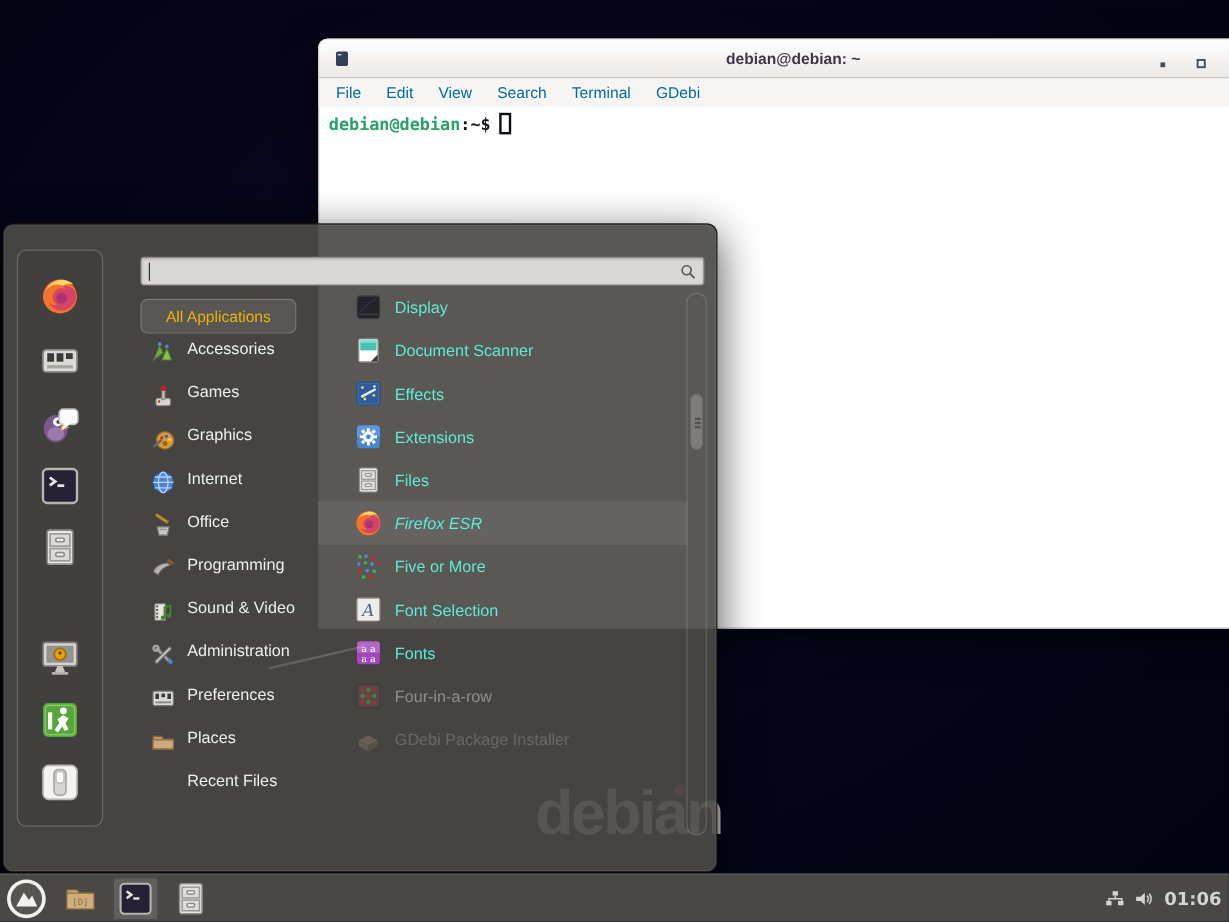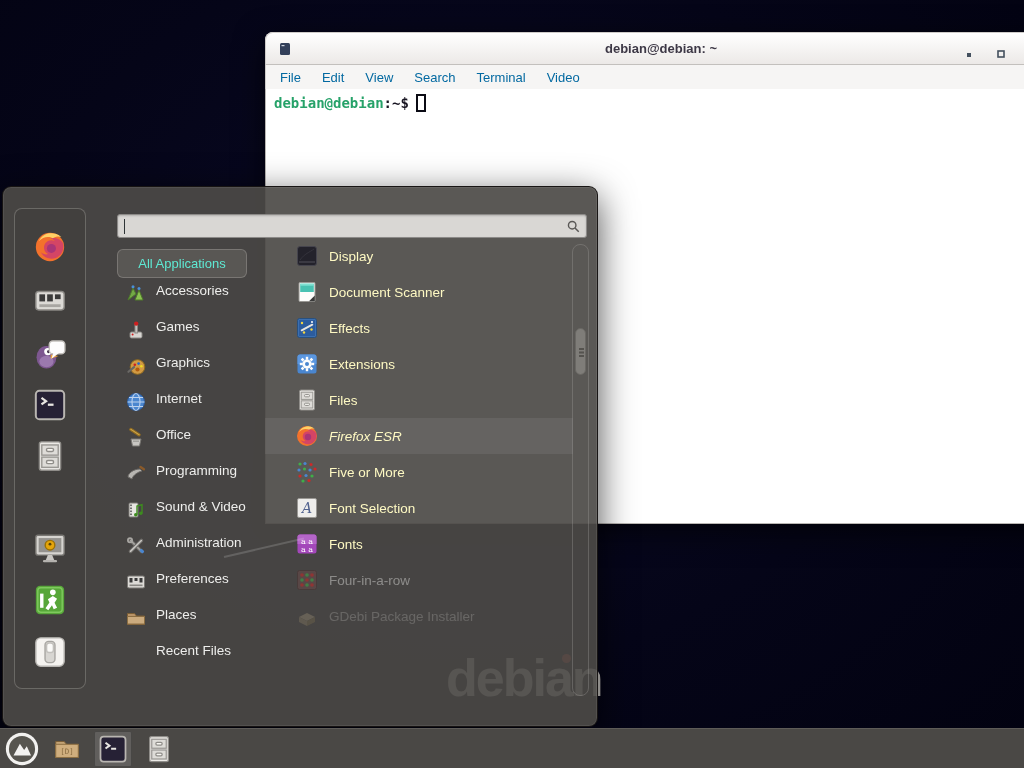--- a/index.html
+++ b/index.html
@@ -53,34 +53,34 @@
 
   .search-field { position:absolute; left:114px; top:27px; width:470px; height:24px;
                   background:#d9d7d4; border:1px solid #8c8a88; border-radius:3px;
                   box-shadow:inset 0 1px 2px rgba(0,0,0,.18); }
   .search-caret { position:absolute; left:6px; top:4px; width:1px; height:15px; background:#2e3436; }
   .search-glyph { position:absolute; right:5px; top:4px; width:15px; height:15px; }
 
   .all-apps-btn { position:absolute; left:114px; top:62px; width:130px; height:29px;
                   background:rgba(120,118,114,0.38); border:1px solid rgba(160,158,154,0.45);
                   border-radius:6px; display:flex; align-items:center; justify-content:center;
-                  font-size:13px; color:#5eead4; }
+                  font-size:13px; color:#eab308; }
 
   .categories { position:absolute; left:114px; top:96px; width:148px; }
   .cat-row { display:flex; align-items:flex-start; height:36px; gap:9px; padding-left:8px; }
   .cat-row .ico { width:22px; height:22px; flex:none; }
   .cat-row .ico svg { width:100%; height:100%; }
   .cat-label { font-size:13.5px; color:#eeeeec; white-space:nowrap; }
 
   .apps-list { position:absolute; left:262px; top:51px; width:308px; }
   .app-row { display:flex; align-items:center; height:36px; gap:10px; padding-left:30px; }
   .app-row.selected { background:rgba(255,255,255,0.07);font-style:italic; }
   .app-row .ico { width:24px; height:24px; flex:none; }
   .app-row .ico svg { width:100%; height:100%; }
-  .app-label { font-size:13.5px; color:#fef9c3; white-space:nowrap; }
+  .app-label { font-size:13.5px; color:#5eead4; white-space:nowrap; }
   .app-row.disabled .app-label { color:rgba(238,238,236,0.42); }
   .app-row.disabled .ico { opacity:.55; }
   .app-row.faded .app-label { color:rgba(238,238,236,0.20);text-align:center; }
   .app-row.faded .ico { opacity:.28; }
 
   .menu-scrollbar { position:absolute; left:569px; top:57px; width:17px; height:452px;
                     border:1px solid rgba(160,158,154,0.35); border-radius:8px; }
   .menu-scroll-thumb { position:absolute; left:2px; top:83px; width:11px; height:47px;
                        background:#7f7d79; border:1px solid #6a6864; border-radius:6px; }
   .thumb-grip { position:absolute; left:3px; top:19px; width:5px; height:1.5px; background:#55534f;
@@ -136,21 +136,21 @@
               </svg></span>
           </span>
         </div>
     </div>
     <div class="menubar" id="term-menubar">
         <span class="mitem">File</span>
         <span class="mitem">Edit</span>
         <span class="mitem">View</span>
         <span class="mitem">Search</span>
         <span class="mitem">Terminal</span>
-        <span class="mitem">Video</span>
+        <span class="mitem">GDebi</span>
       </div>
     <div class="term-body">
       <span class="prompt-user">debian@debian</span><span class="prompt-suffix">:~$</span><span class="term-cursor"></span>
       <div class="term-scrollbar">
         <div class="term-scroll-thumb"></div>
       </div>
     </div>
   </div>
 
   <div class="app-menu">
@@ -478,15 +478,28 @@
         <div class="task-btn">
           <span class="tico"><svg viewBox="0 0 24 24">
               <rect x="4.5" y="2" width="15" height="20" rx="1.5" fill="#eceae6" stroke="#8f8d89"></rect>
               <rect x="6.2" y="4.2" width="11.6" height="7.2" fill="#dedcd8" stroke="#9a9894"></rect>
               <rect x="6.2" y="12.8" width="11.6" height="7.2" fill="#dedcd8" stroke="#9a9894"></rect>
               <rect x="9.5" y="6.6" width="5" height="2.2" rx="1" fill="#f8f6f2" stroke="#8f8d89"></rect>
               <rect x="9.5" y="15.2" width="5" height="2.2" rx="1" fill="#f8f6f2" stroke="#8f8d89"></rect>
             </svg></span>
         </div>
       </div>
+    <div class="tray">
+      <span class="tray-icon"><svg viewBox="0 0 20 16">
+            <rect x="8" y="1" width="5" height="4" fill="#d6d4d0"></rect>
+            <rect x="2" y="10" width="5" height="4" fill="#d6d4d0"></rect>
+            <rect x="13" y="10" width="5" height="4" fill="#d6d4d0"></rect>
+            <path d="M10.5 5v3M4.5 10V8h12v2" stroke="#d6d4d0" fill="none" stroke-width="1.3"></path>
+          </svg></span>
+      <span class="tray-icon"><svg viewBox="0 0 20 16">
+            <polygon points="2,6 6,6 10,2.5 10,13.5 6,10 2,10" fill="#d6d4d0"></polygon>
+            <path d="M12 5a4 4 0 0 1 0 6M14 3.2a7 7 0 0 1 0 9.6" stroke="#d6d4d0" stroke-width="1.4" fill="none"></path>
+          </svg></span>
+      <span class="clock">01:06</span>
+    </div>
   </div>
 
 </div>
 
 </body></html>

